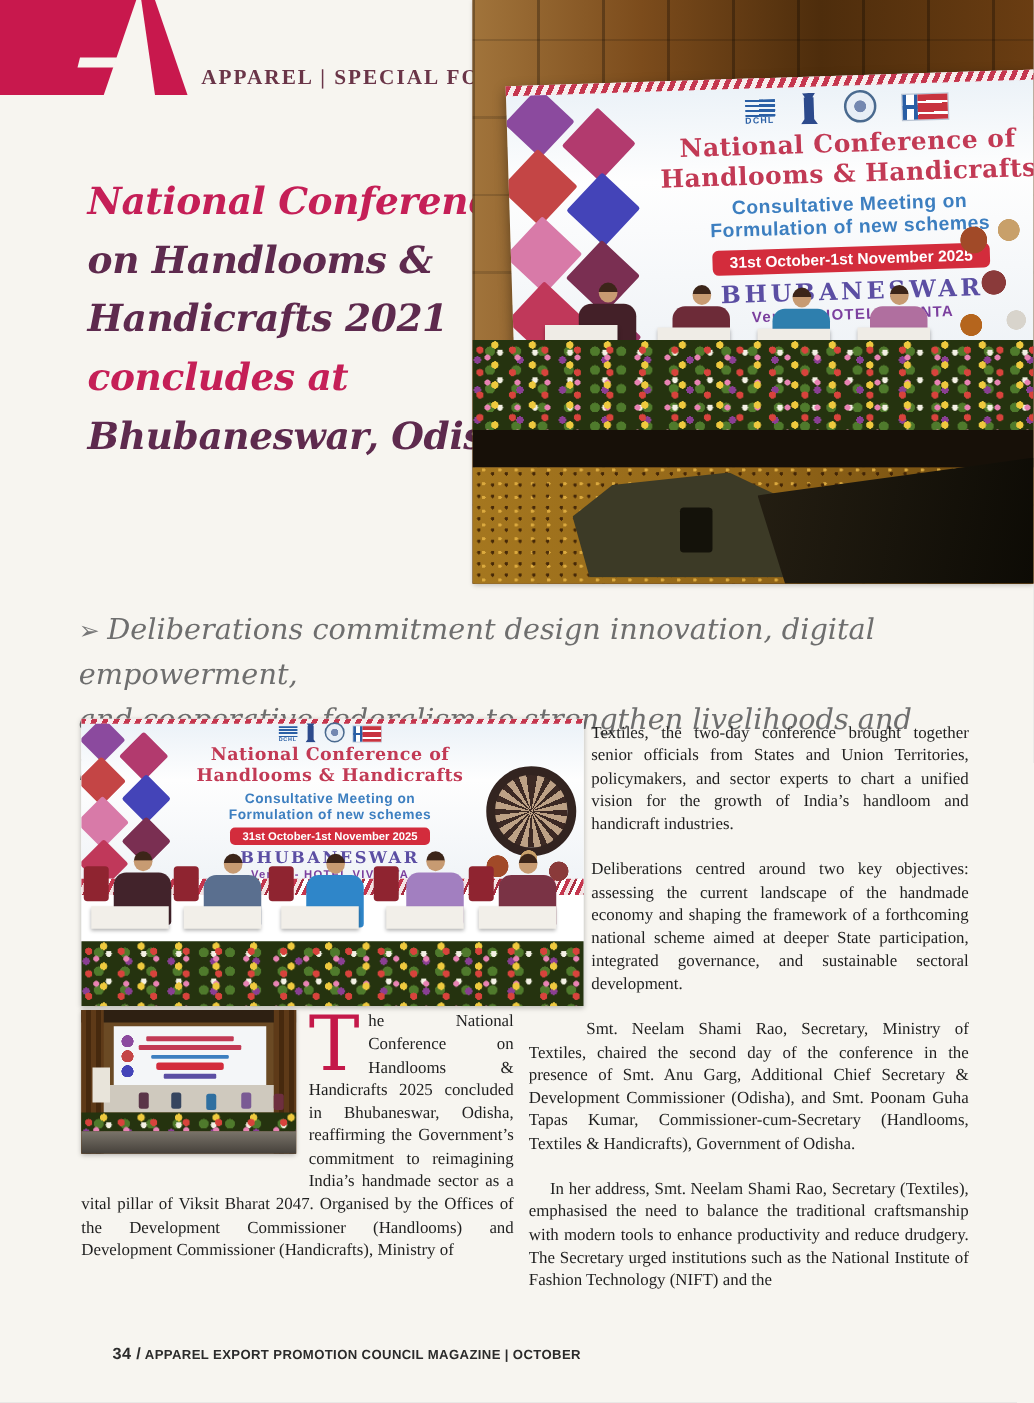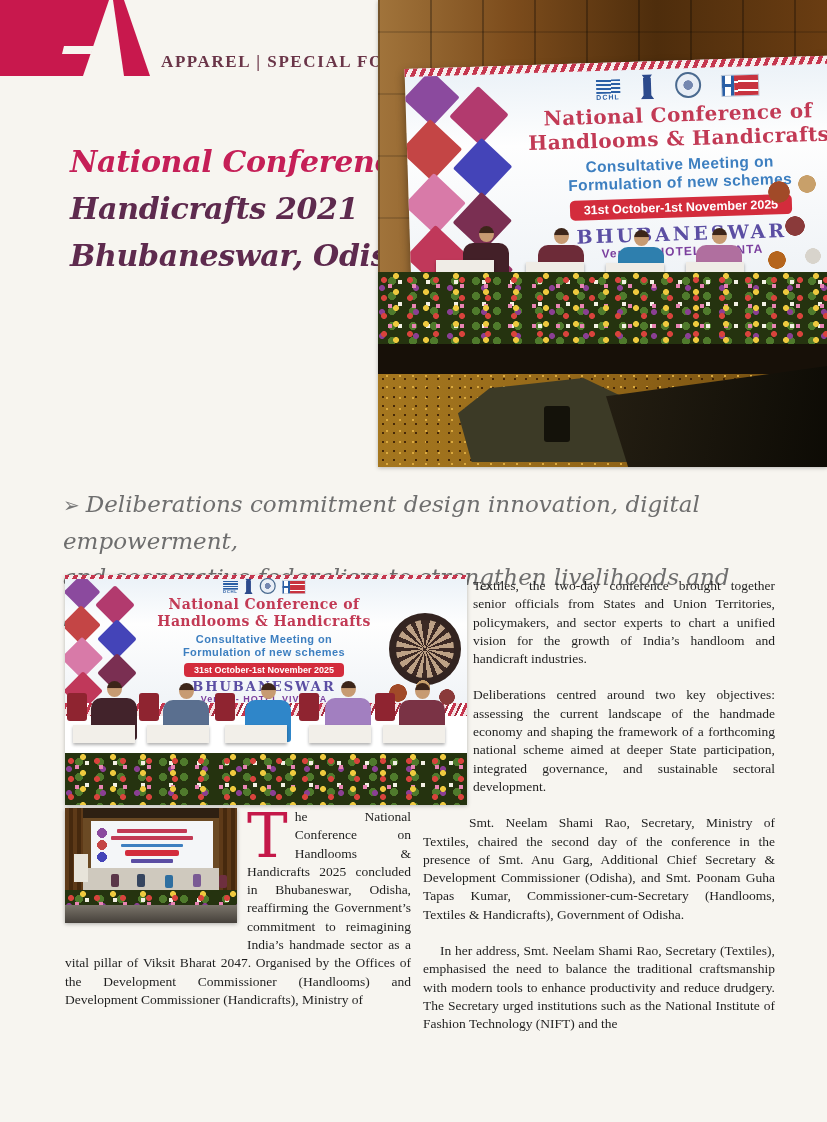--- a/index.html
+++ b/index.html
@@ -171,21 +171,23 @@
 
   <svg class="logo-a" width="152" height="76" viewBox="0 0 152 76">
     <polygon points="0,0 109,0 83,76 0,76" fill="#c8184d"></polygon>
     <polygon points="113,0 124,0 150,76 124,76" fill="#c8184d"></polygon>
     <polygon points="64,46 94,46 91,54 62,54" fill="#f7f5f0"></polygon>
   </svg>
   <div class="section-label">APPAREL | SPECIAL FOCUS</div>
 
   <div class="headline">
     <div style="color: rgb(197, 31, 87);">National Conference</div>
+    <div style="color: rgb(94, 42, 78);">on Handlooms &amp;</div>
     <div style="color: rgb(94, 42, 78);">Handicrafts 2021</div>
+    <div style="color: rgb(197, 31, 87);">concludes at</div>
     <div style="color: rgb(94, 42, 78);">Bhubaneswar, Odisha</div>
   </div>
 
   <div class="photo photo-top">
     <div class="wood"></div>
     <div class="banner">
       <div class="diamonds">
         <span class="dm" style="left:6px;top:2px;width:40px;height:40px;background:#8b4a9e"></span>
         <span class="dm" style="left:52px;top:20px;width:42px;height:42px;background:#b23a6e"></span>
         <span class="dm" style="left:2px;top:52px;width:44px;height:44px;background:#c44545"></span>
@@ -346,14 +348,17 @@
     <span class="dropcap">T</span><span>he National Conference on Handlooms &amp; Handicrafts 2025 concluded in Bhubaneswar, Odisha, reaffirming the Government’s commitment to reimagining India’s handmade sector as a vital pillar of  Viksit Bharat 2047. Organised by the Offices of the Development Commissioner (Handlooms) and Development Commissioner (Handicrafts), Ministry of</span>
   </div>
 
   <div class="rcol">
     <p class="shift">Textiles, the two-day conference brought together senior officials from States and Union Territories, policymakers, and sector experts to chart a unified vision for the growth of India’s handloom and handicraft industries.</p>
     <p class="shift">Deliberations centred around two key objectives: assessing the current landscape of the handmade economy and shaping the framework of a forthcoming national scheme aimed at deeper State participation, integrated governance, and sustainable sectoral development.</p>
     <p class="ti48">Smt. Neelam Shami Rao, Secretary, Ministry of Textiles, chaired the second day of the conference in the presence of Smt. Anu Garg, Additional Chief Secretary &amp; Development Commissioner (Odisha), and Smt. Poonam Guha Tapas Kumar, Commissioner-cum-Secretary (Handlooms, Textiles &amp; Handicrafts), Government of Odisha.</p>
     <p class="ti18">In her address, Smt. Neelam Shami Rao, Secretary (Textiles), emphasised the need to balance the traditional craftsmanship with modern tools to enhance productivity and reduce drudgery. The Secretary urged institutions such as the National Institute of Fashion Technology (NIFT) and the</p>
   </div>
 
+  <div class="footer">
+    <span class="fpage">34 /</span><span>APPAREL EXPORT PROMOTION COUNCIL MAGAZINE | OCTOBER</span>
+  </div>
 
 </div>
 
 </body></html>

